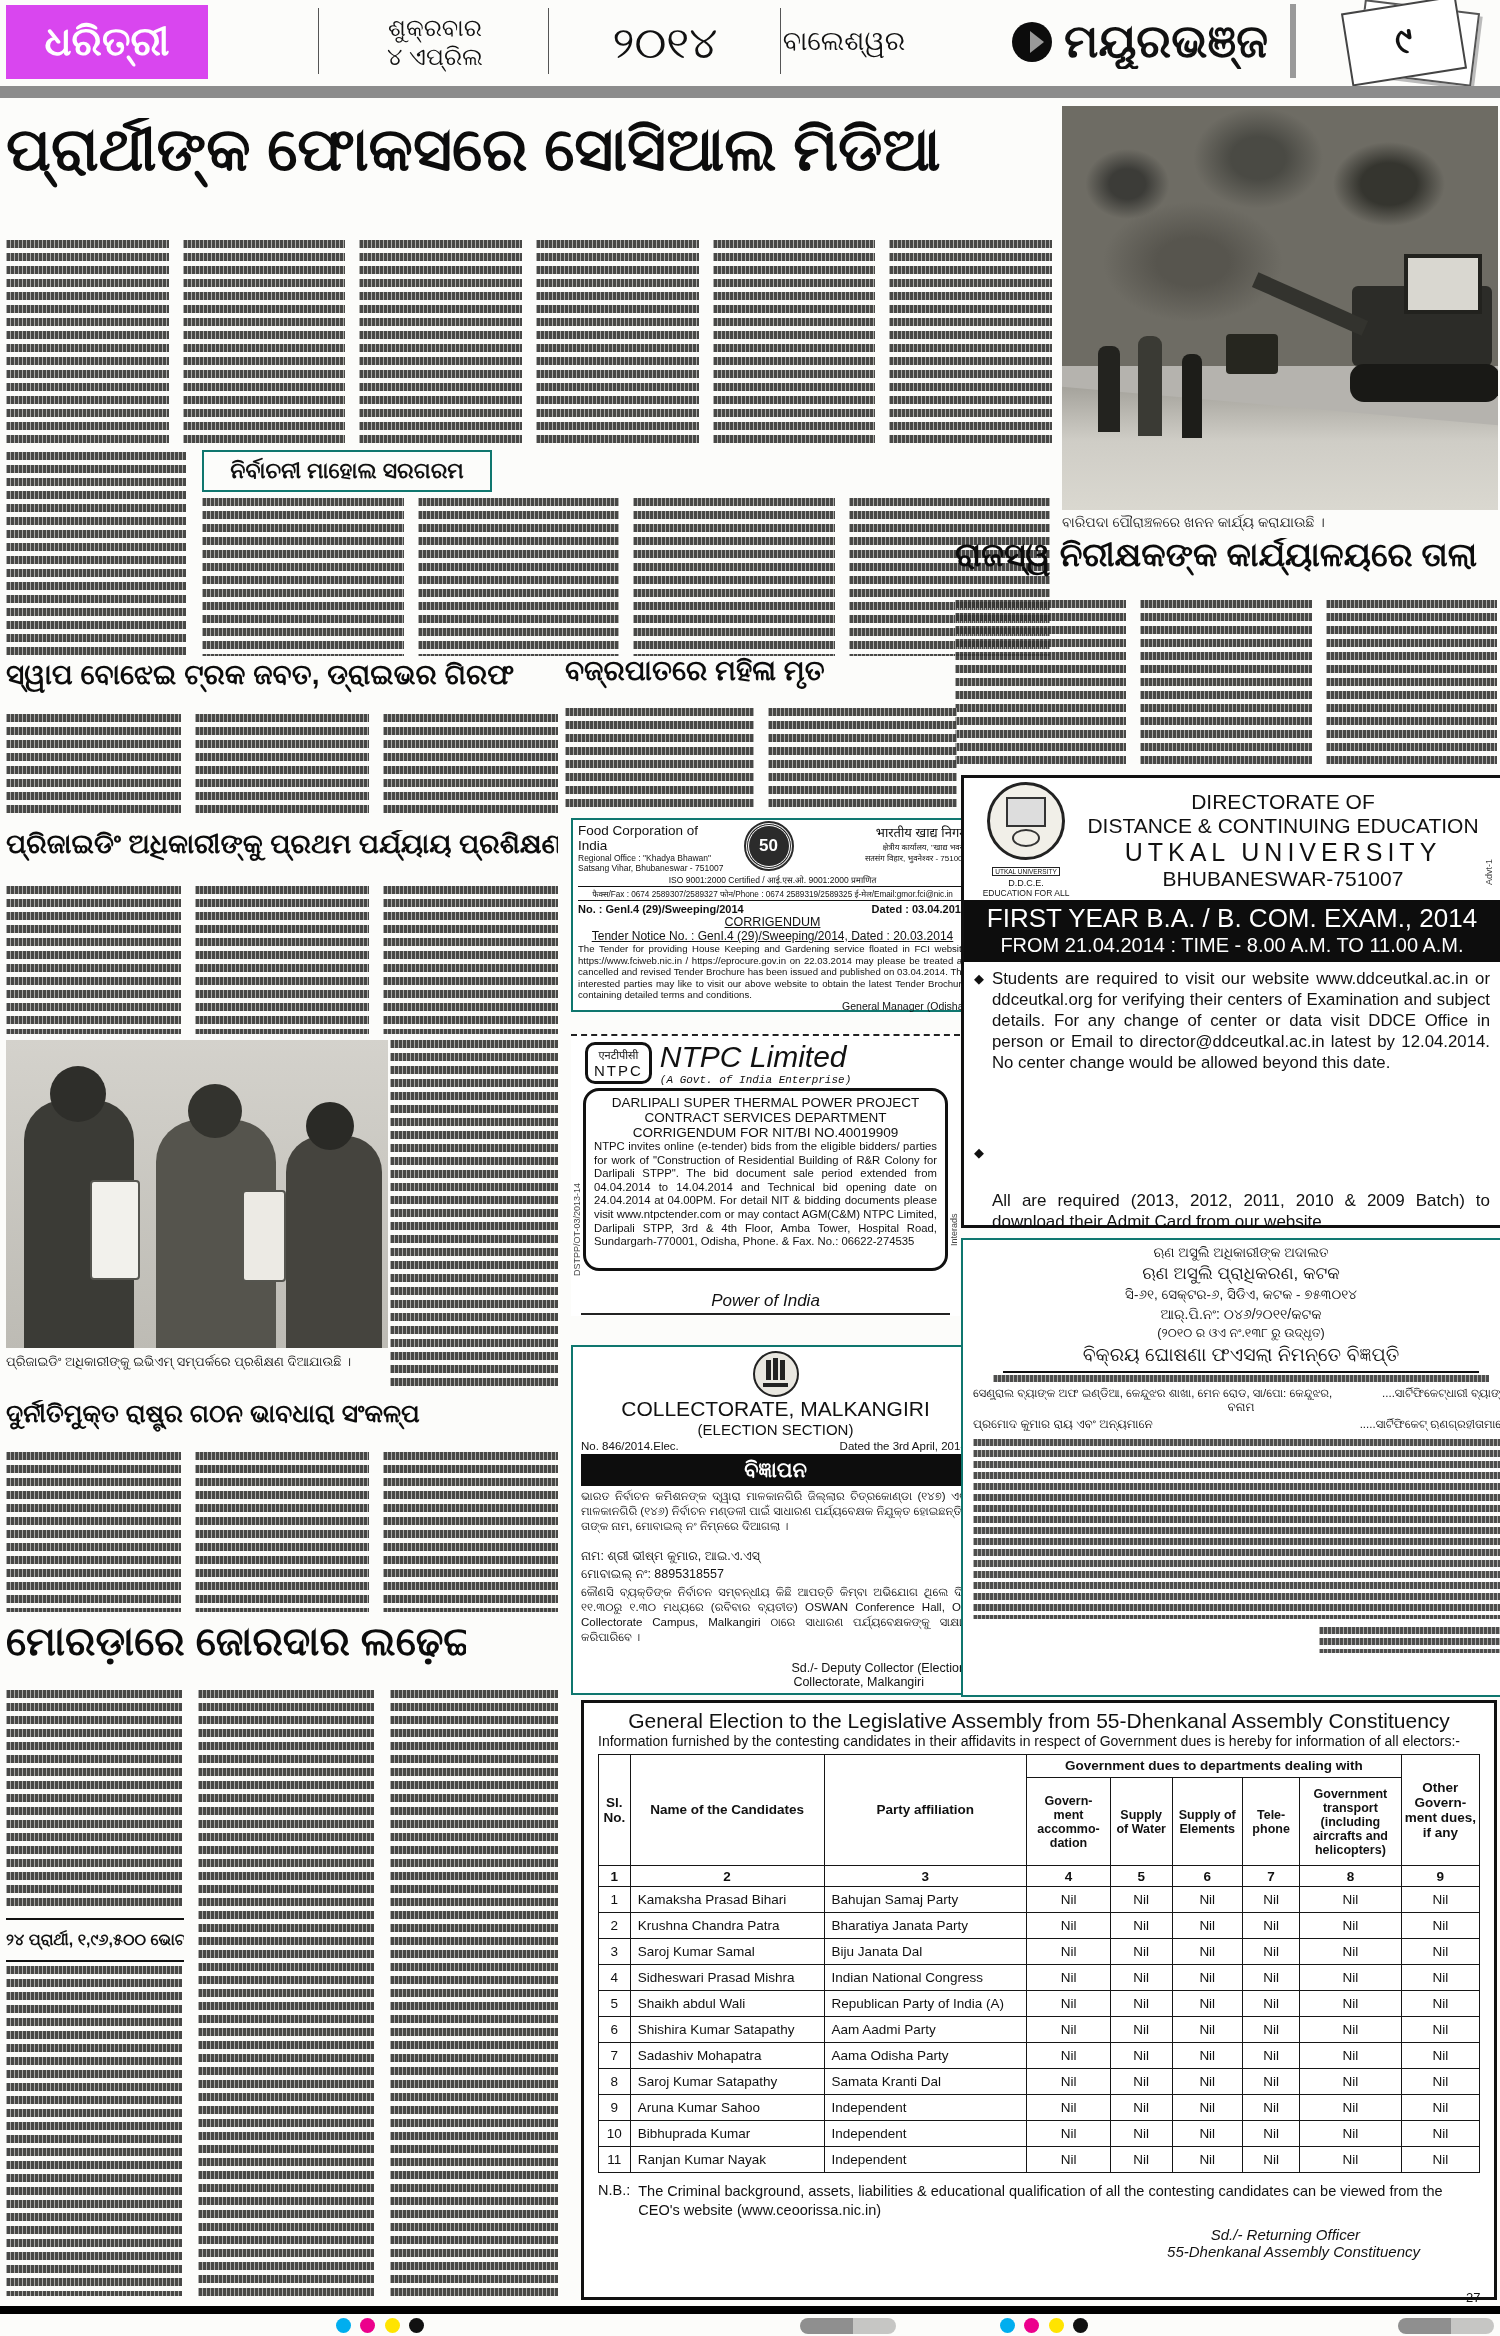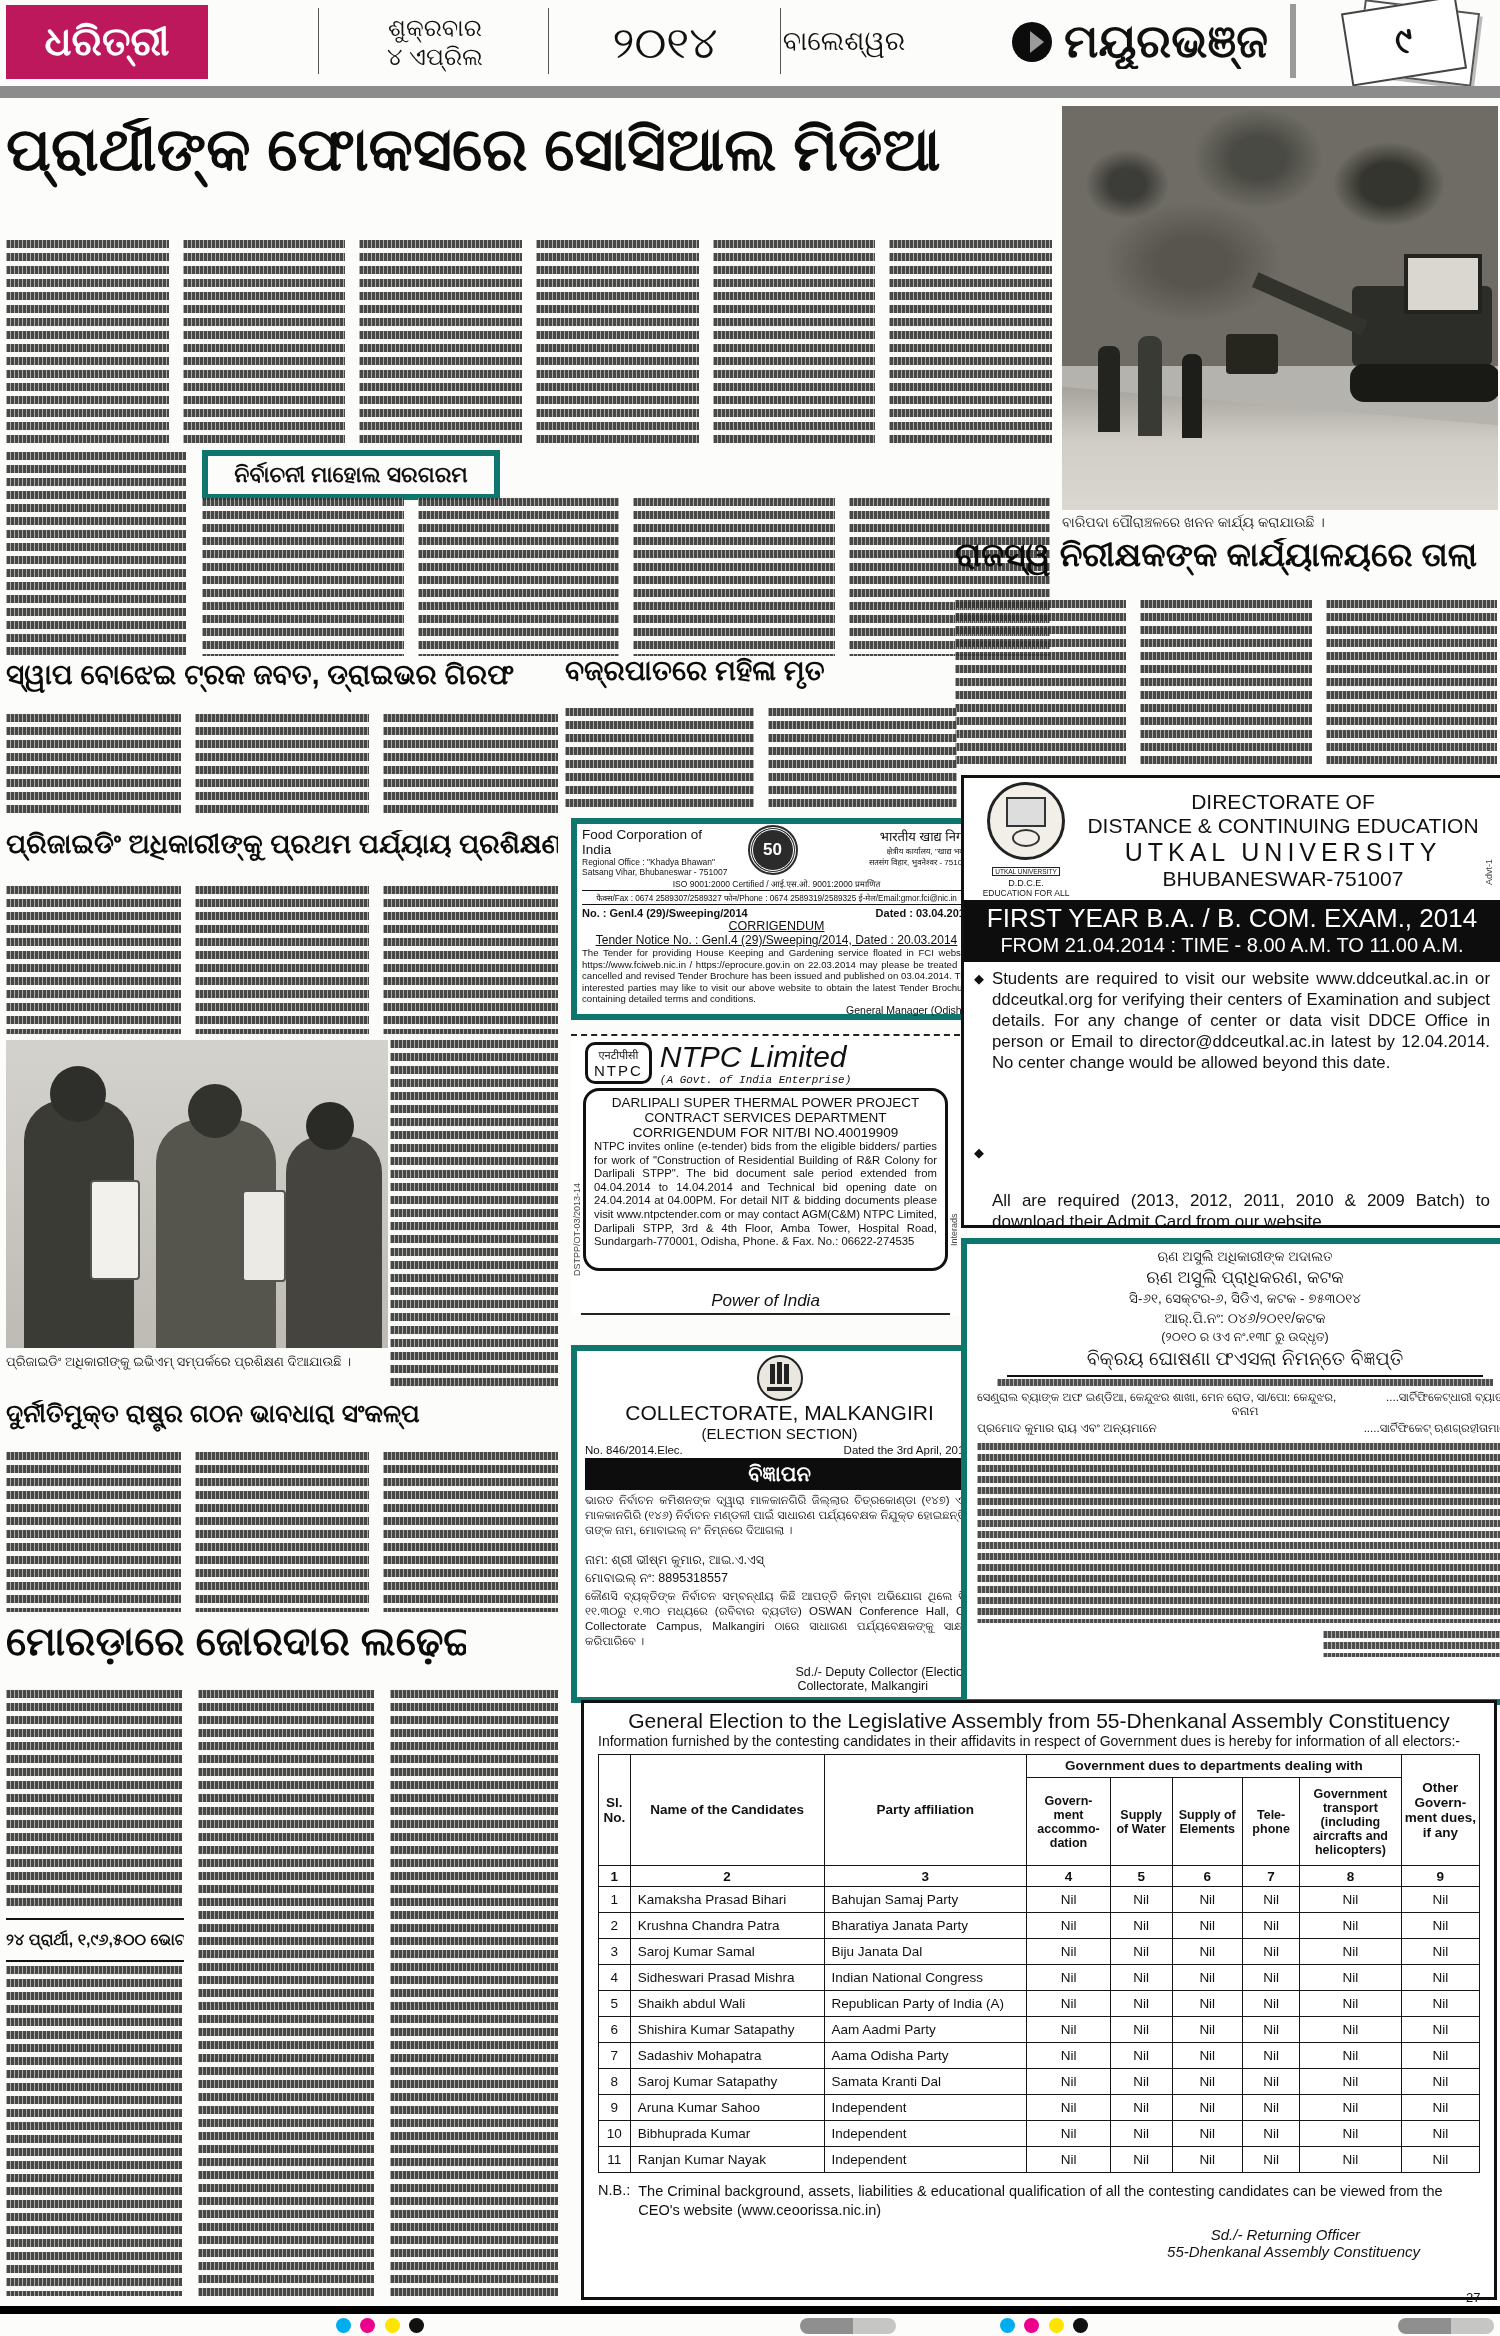--- a/index.html
+++ b/index.html
@@ -5,21 +5,21 @@
   html,body{margin:0;padding:0;background:#e8e8e4;}
   #page{position:relative;width:1500px;height:2336px;background:#fcfcfa;overflow:hidden;
         font-family:"Liberation Sans",sans-serif;color:#111;}
   .abs{position:absolute;}
   .b{font-weight:normal;}
   .i{font-style:italic;}
   .ctr{text-align:center;}
   .rt{text-align:right;}
   .nowrap{white-space:nowrap;overflow:hidden;}
   .headline{font-weight:bold;color:#0c0c0c;white-space:nowrap;overflow:hidden;line-height:1.05;}
-  .boxed{border:6px solid #0f766e;}
+  .boxed{border:2px solid #0f766e;}
   
   .cols{display:flex;gap:14px;}
   .col{flex:1;}
   .sim{background-image:
         repeating-linear-gradient(to right, rgba(252,252,250,.55) 0 1px, transparent 1px 4px),
         repeating-linear-gradient(to bottom, #30302e 0 8px, transparent 8px 13px);
        opacity:.88;}
   .sim-sm{background-image:
         repeating-linear-gradient(to right, rgba(252,252,250,.55) 0 1px, transparent 1px 4px),
         repeating-linear-gradient(to bottom, #30302e 0 7px, transparent 7px 11px);
@@ -36,21 +36,21 @@
   .dot{width:15px;height:15px;border-radius:50%;display:inline-block;margin-right:5px;}
   .graybar{width:96px;height:16px;border-radius:8px;
         background:linear-gradient(to right,#8f8f8f 55%,#c6c6c4 55%);}
 </style>
 </head>
 <body>
 
 <div id="page">
 
   <div class="abs" style="left:0;top:0;width:1500px;height:86px;">
-    <div class="abs" style="left:6px;top:5px;width:202px;height:74px;background:#be185d;color:#fff;display:flex;align-items:center;justify-content:center;">
+    <div class="abs" style="left:6px;top:5px;width:202px;height:74px;background:#d946ef;color:#fff;display:flex;align-items:center;justify-content:center;">
       <span style="font-size:40px;font-weight:bold;">ଧରିତ୍ରୀ</span>
     </div>
     <div class="abs" style="left:318px;top:8px;width:1px;height:66px;background:#555;"></div>
     <div class="abs ctr" style="left:330px;top:13px;width:210px;font-size:24px;line-height:29px;">
       <div>ଶୁକ୍ରବାର</div>
       <div>୪ ଏପ୍ରିଲ</div>
     </div>
     <div class="abs" style="left:548px;top:8px;width:1px;height:66px;background:#555;"></div>
     <div class="abs ctr" style="left:560px;top:18px;width:210px;font-size:44px;">୨୦୧୪</div>
     <div class="abs" style="left:780px;top:8px;width:1px;height:66px;background:#555;"></div>

